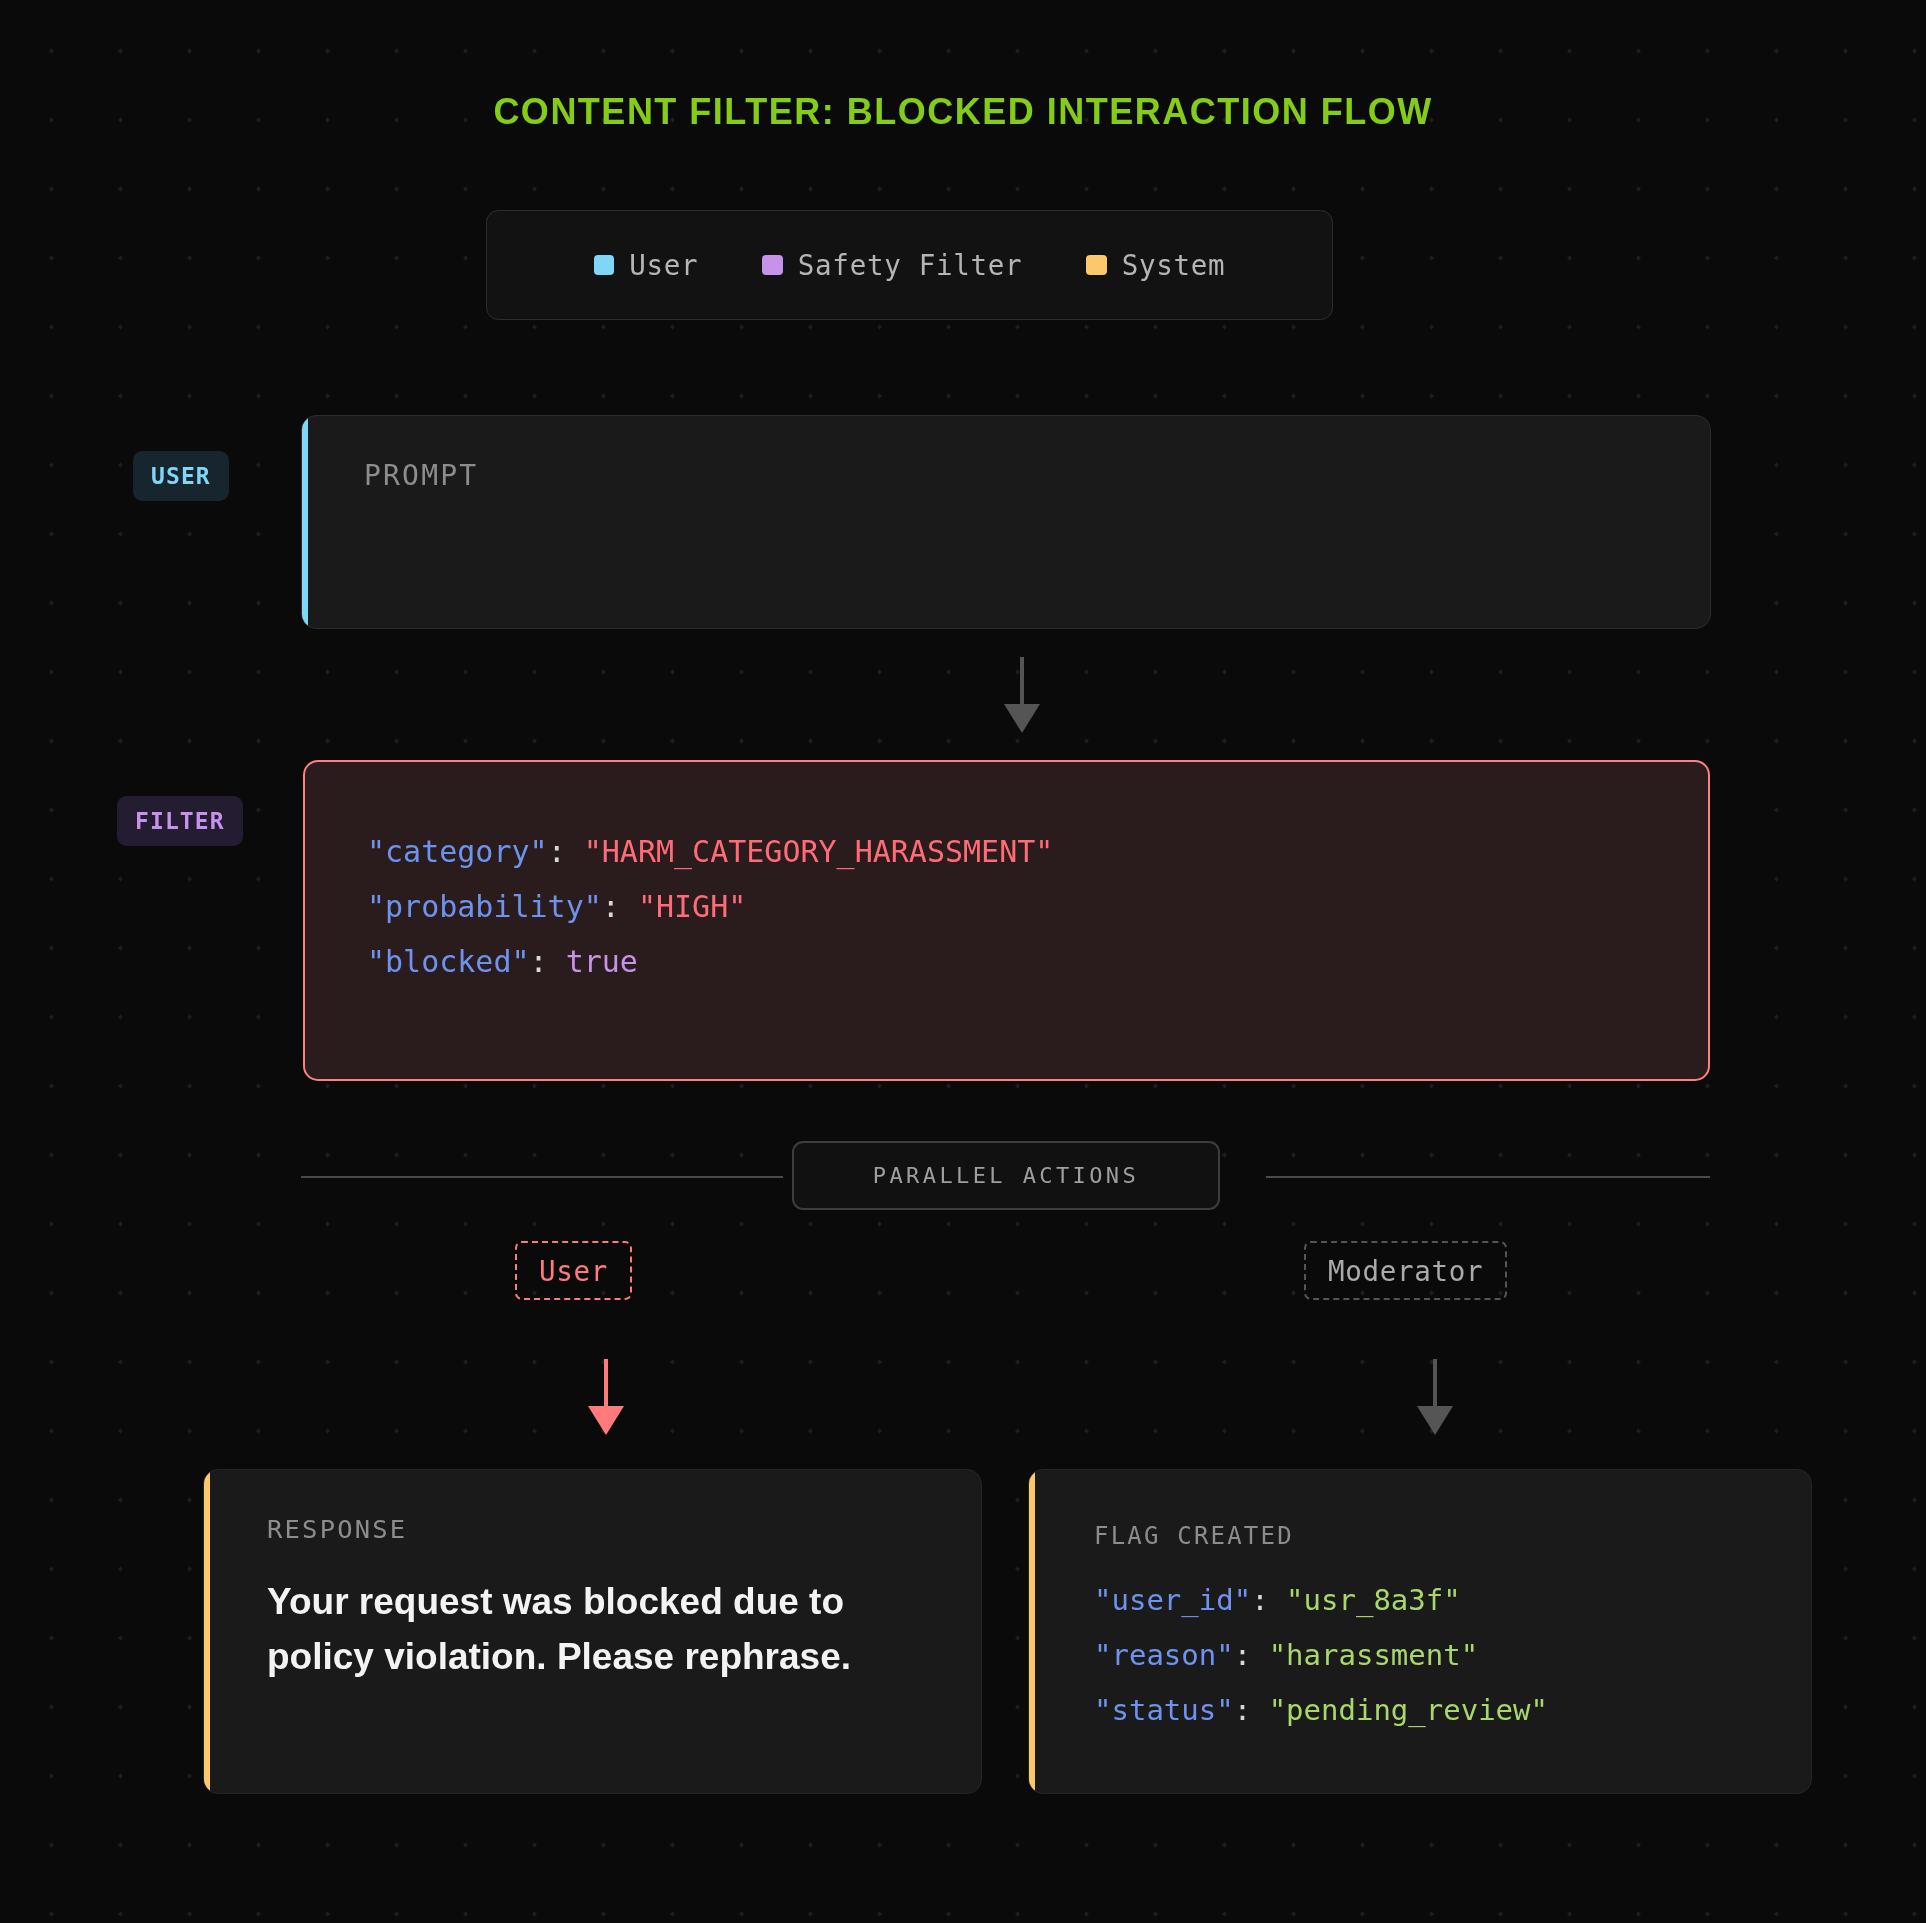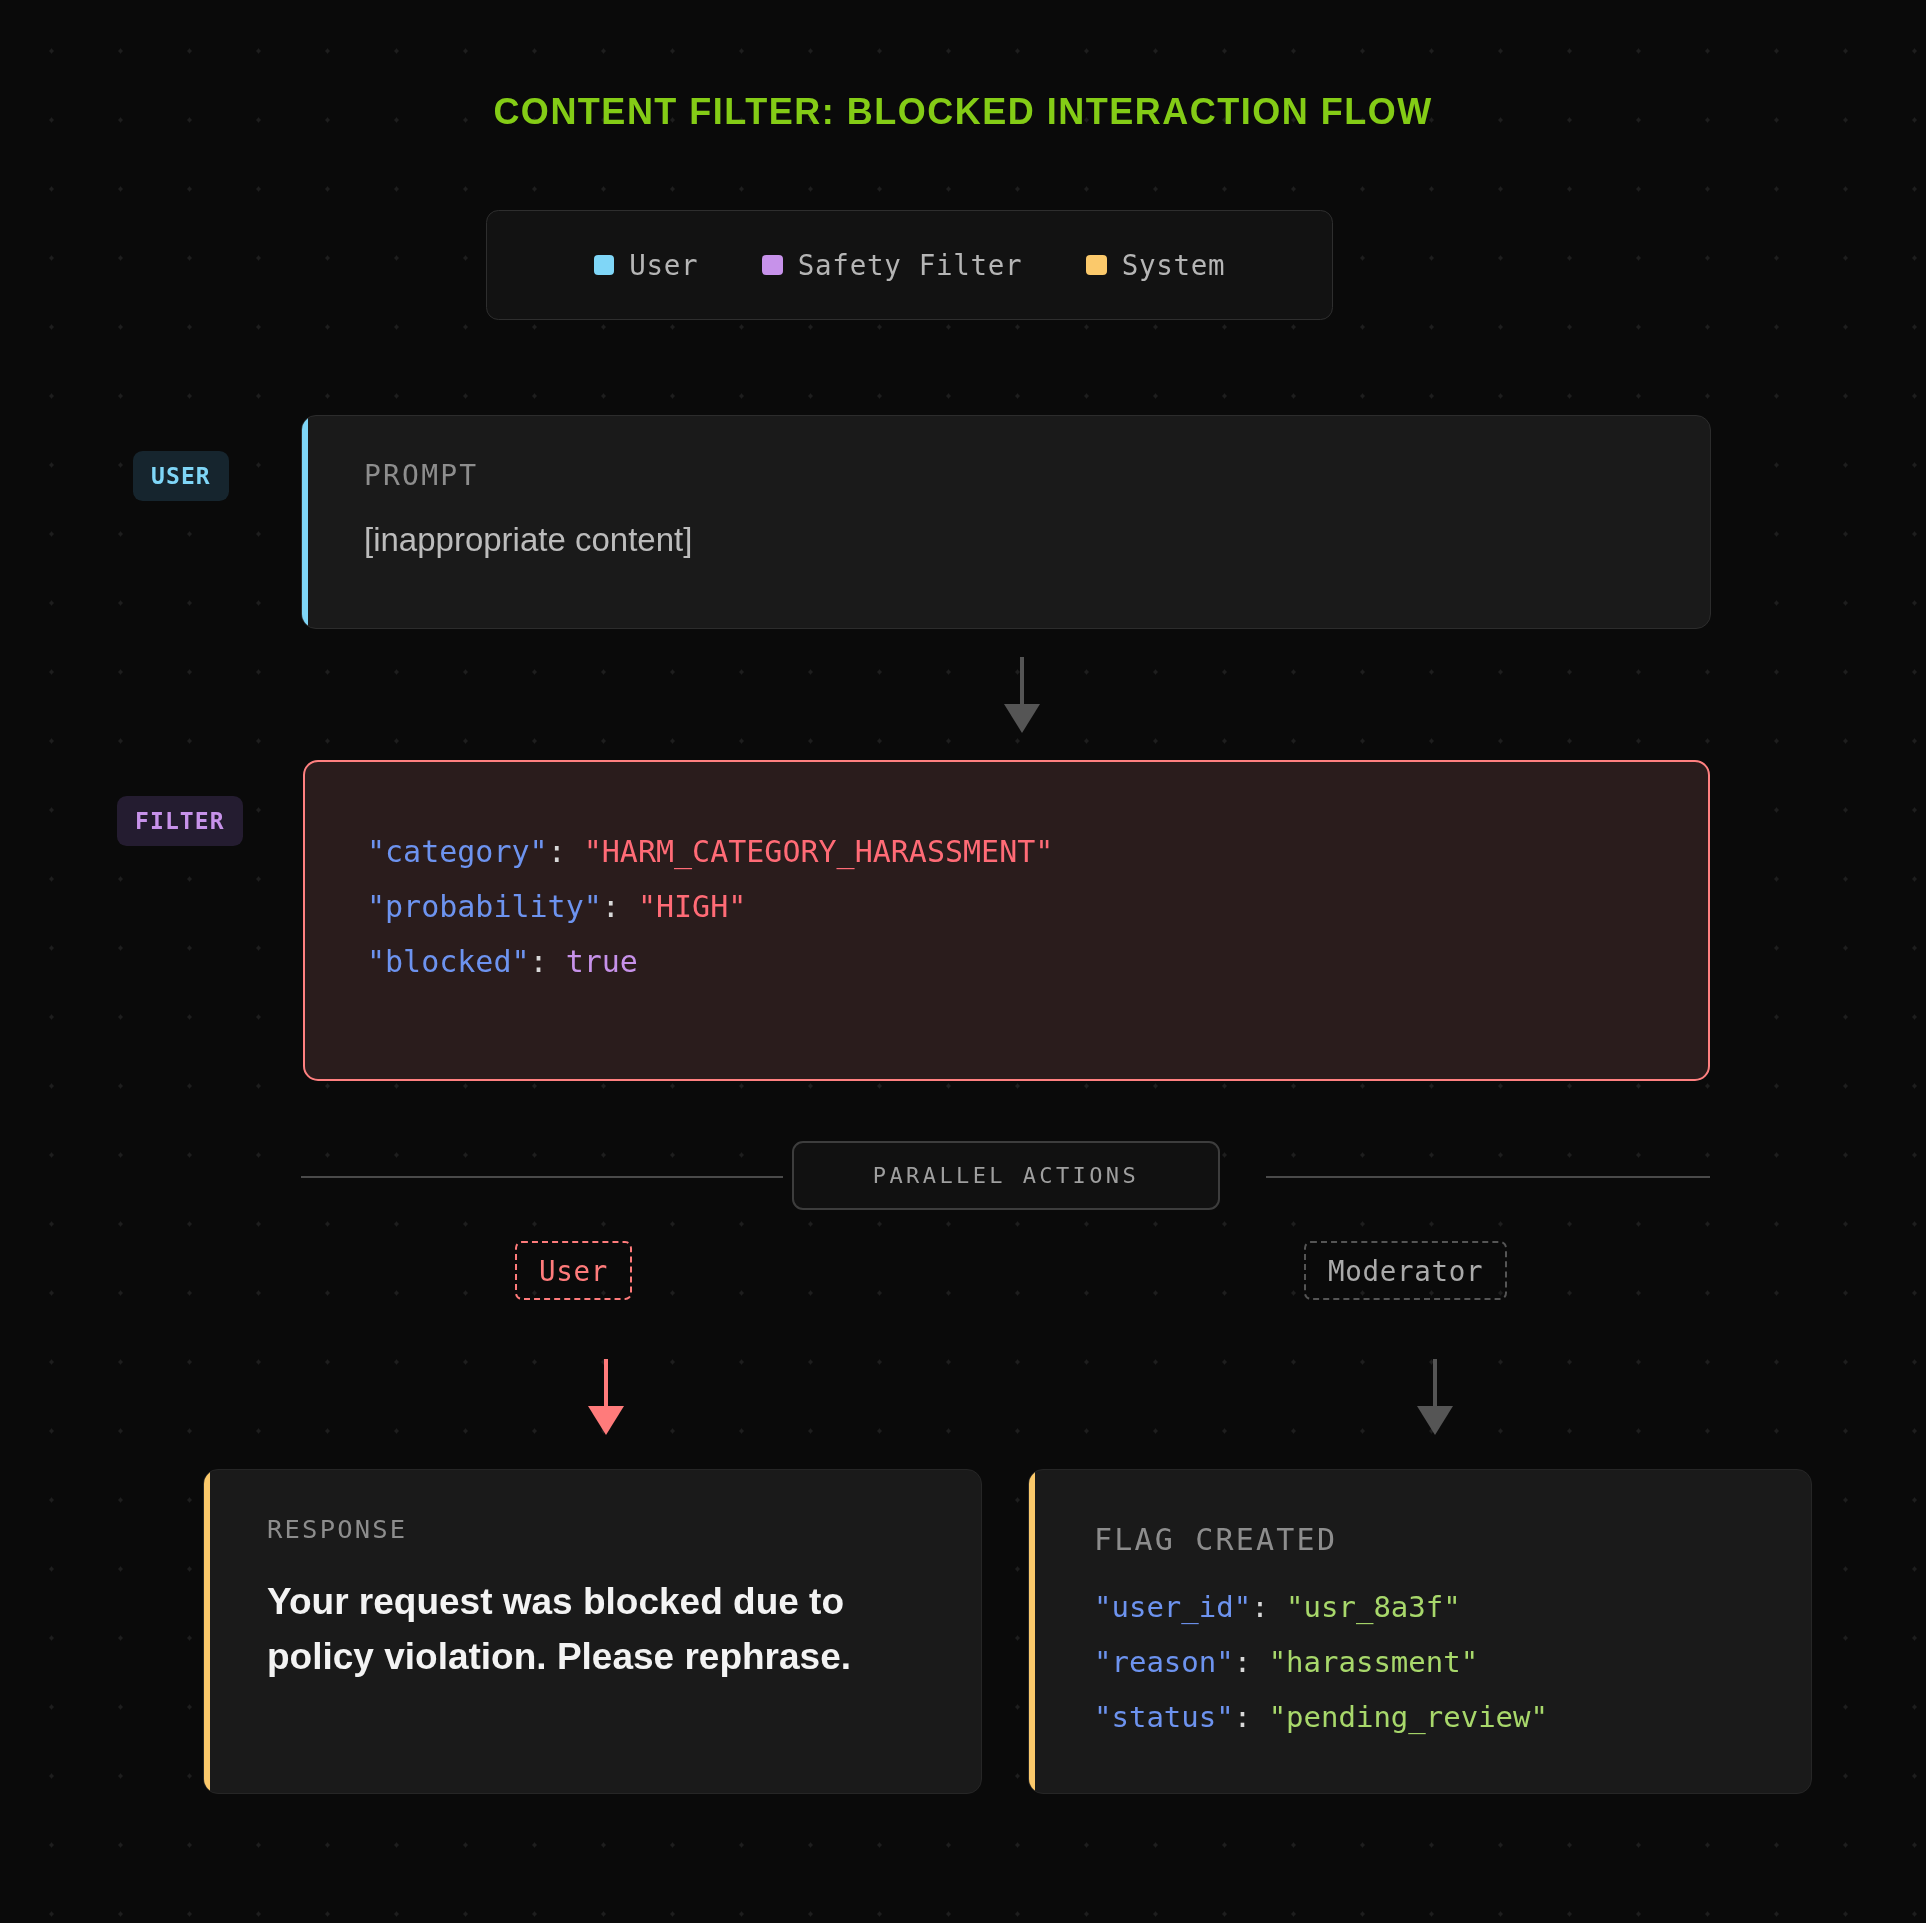--- a/index.html
+++ b/index.html
@@ -173,21 +173,21 @@
 
   
   #card-flag {
     top: 1469px; left: 1028px;
     width: 784px; height: 325px;
     background: #1a1a1a;
     border: 1.4px solid #262626;
   }
   #card-flag .card-accent { background: #fbc96b; }
   #card-flag .inner { padding: 52px 0 0 65px; }
-  #card-flag .card-label { font-size: 30px; }
+  #card-flag .card-label { font-size: 24px; }
   #card-flag .json-line { font-size: 29px; line-height: 55px; }
 
   
   .arrow {
     position: absolute;
     display: flex;
     flex-direction: column;
     align-items: center;
   }
   .arrow-shaft { width: 4.8px; }
@@ -275,21 +275,20 @@
     <span class="legend-label">System</span>
   </div>
 </div>
 
 <div class="badge" id="badge-user">USER</div>
 
 <div class="card" id="card-prompt">
   <div class="card-accent"></div>
   <div class="inner">
     <div class="card-label">PROMPT</div>
-    <div class="card-body">[inappropriate content]</div>
   </div>
 </div>
 
 <div class="arrow" id="arrow-prompt-to-filter">
   <div class="arrow-shaft"></div>
   <div class="arrow-head"></div>
 </div>
 
 <div class="badge" id="badge-filter">FILTER</div>
 

